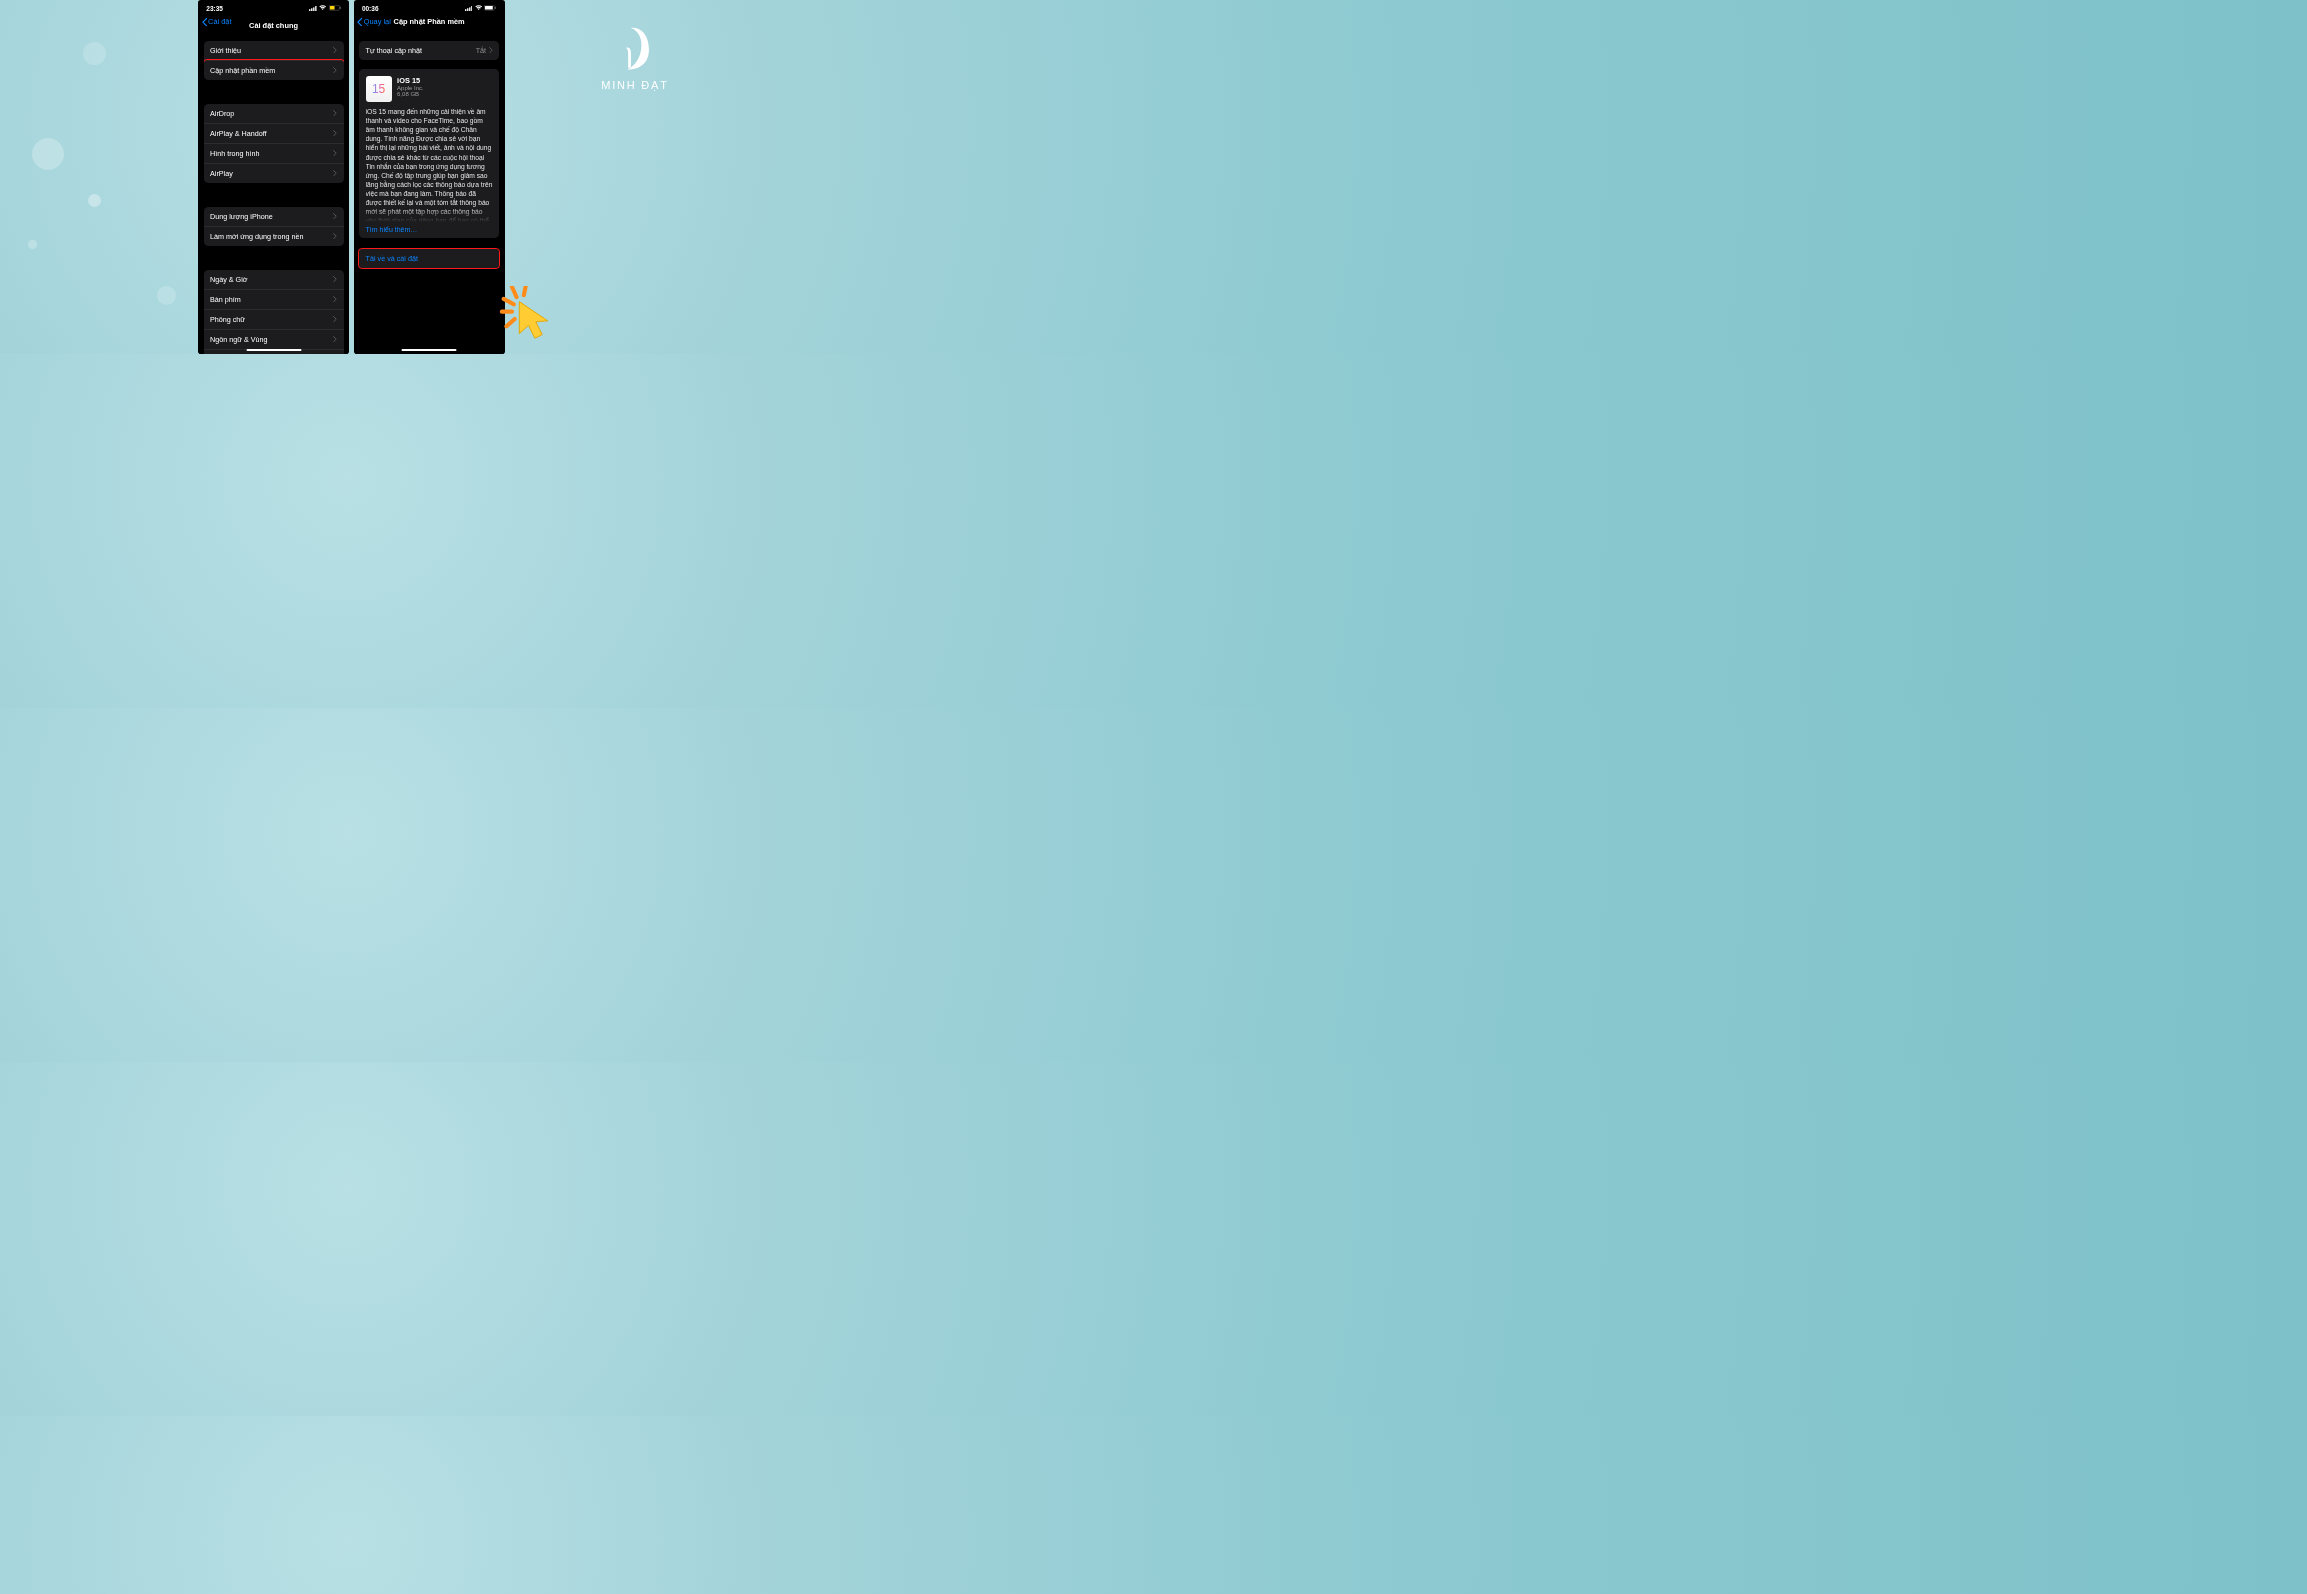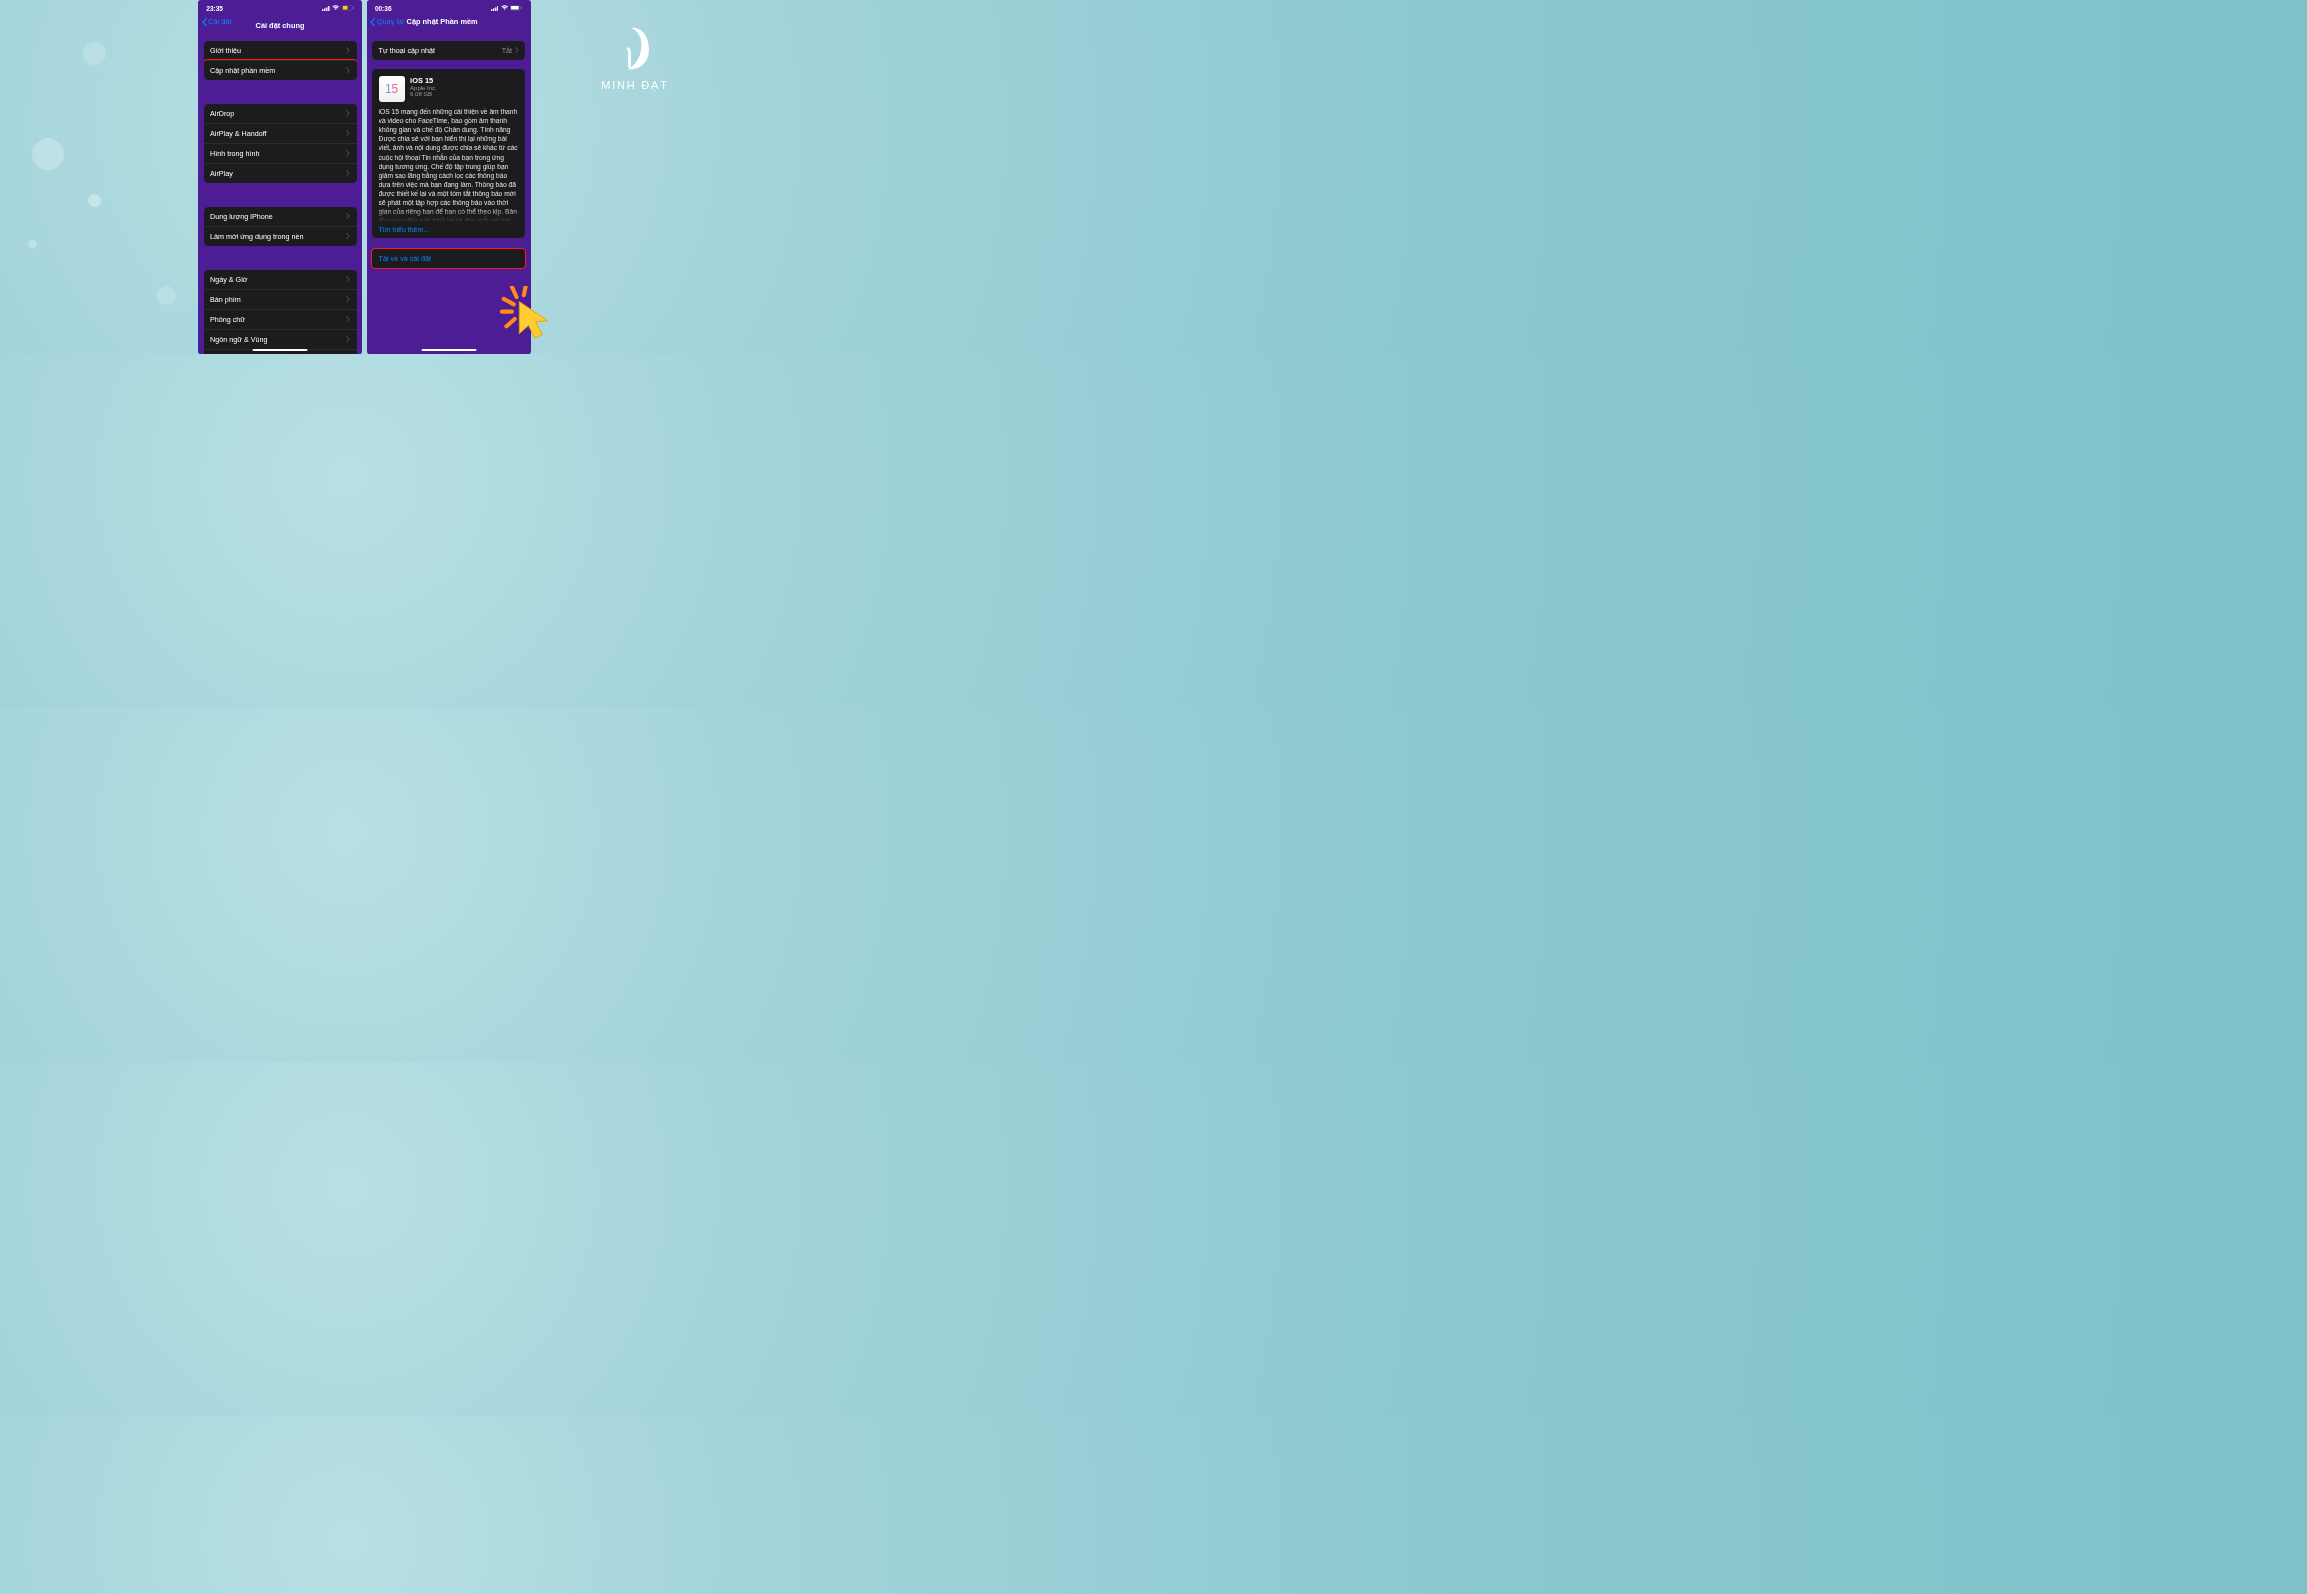--- a/index.html
+++ b/index.html
@@ -6,22 +6,22 @@
   body {
     font-family: -apple-system, BlinkMacSystemFont, "Segoe UI", Helvetica, Arial, sans-serif;
     background: radial-gradient(circle at 15% 35%, #b8e0e5 0%, #a4d4da 20%, #8cc9d0 55%, #7ec1c9 100%);
     width: 709px;
     height: 354px;
     overflow: hidden;
     position: relative;
   }
   .stage { display:flex; gap:4.6px; position:absolute; left:198px; top:0; }
   .phone {
-    width: 164px; height: 354px;
-    background:#4c1d95; border-radius:2.8px;
+    width: 151px; height: 354px;
+    background:#000000; border-radius:2.8px;
     overflow:hidden; position:relative;
     color:#fff;
   }
   .statusbar {
     display:flex; justify-content:space-between; align-items:center;
     padding: 4.6px 8.3px 1.8px 8.3px; font-size:6.5px; font-weight:600;
   }
   .status-right { display:flex; align-items:center; gap:2.3px; }
   .ic { display:inline-flex; }
   .navbar {

